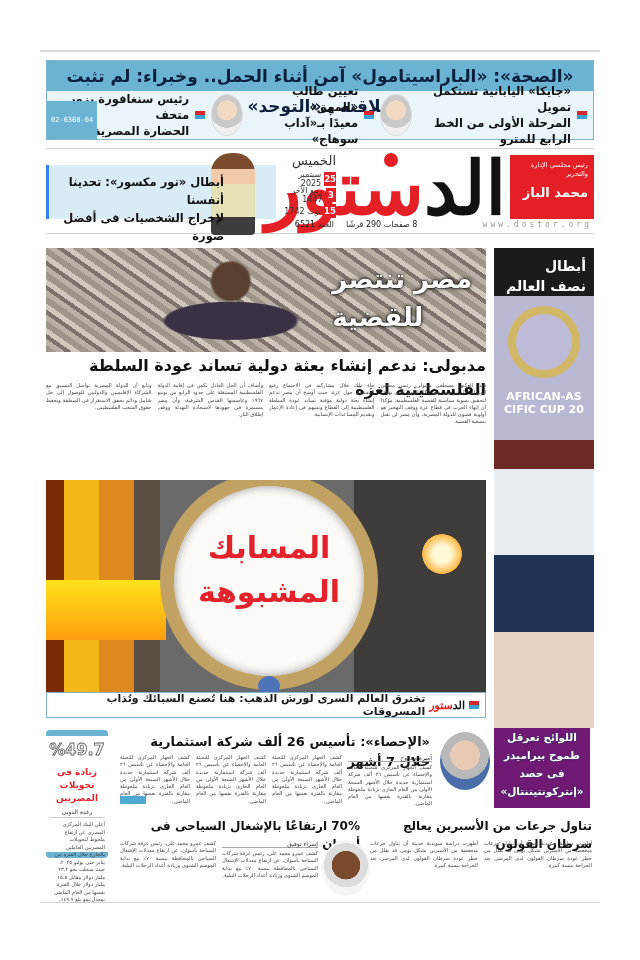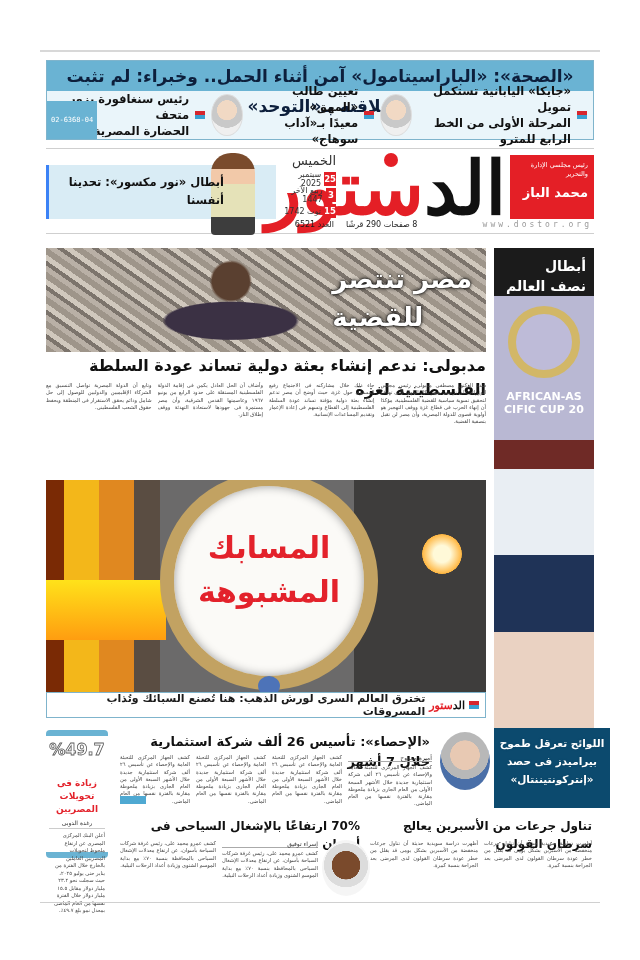--- a/index.html
+++ b/index.html
@@ -61,26 +61,26 @@
   .gold-caption { position: absolute; left: 6px; top: 640px; width: 440px; height: 26px; border: 1px solid #7fb4cc; direction: rtl; display: flex; align-items: center; gap: 4px; padding: 0 6px; font-weight: bold; font-size: 11px; }
   .mini-logo { color: #111; font-family: "DejaVu Serif", serif; }
   .mini-logo .red { color: #e41f26; }
 
   
   .sports { position: absolute; left: 454px; top: 196px; width: 100px; height: 480px; background:
       linear-gradient(180deg, #1b1b1b 0 10%, #b9b8d3 10% 40%, #6f2a26 40% 46%, #e9eef3 46% 64%, #1f3357 64% 80%, #ead2c2 80% 100%); overflow: hidden; }
   .sports-title { position: absolute; right: 8px; top: 8px; direction: rtl; text-align: right; color: #fff; font-weight: bold; font-size: 14px; line-height: 20px; }
   .cup-logo { position: absolute; left: 14px; top: 58px; width: 72px; height: 72px; border-radius: 50%; border: 8px solid #d2b767; background: #bebbd8; }
   .cup-text { position: absolute; left: 0; top: 142px; width: 100%; color: #fff; font-weight: bold; font-size: 11px; line-height: 13px; text-align: center; }
-  .sports-caption { position: absolute; left: 454px; top: 676px; width: 116px; height: 80px; background: #0c4a6e; direction: rtl; text-align: center; color: #fff; font-weight: bold; font-size: 10.5px; line-height: 18px; padding-top: 6px; text-shadow: 0 0 2px #0f4462; }
+  .sports-caption { position: absolute; left: 454px; top: 676px; width: 96px; height: 80px; background: #701a75; direction: rtl; text-align: center; color: #fff; font-weight: bold; font-size: 10.5px; line-height: 18px; text-shadow: 0 0 2px #0f4462; }
 
   
   .stats-card { position: absolute; left: 6px; top: 678px; width: 62px; height: 128px; border-top: 6px solid #6ab3d3; border-bottom: 6px solid #6ab3d3; border-radius: 4px; direction: rtl; text-align: right; padding: 4px 3px; }
   .stats-big { font-size: 16px; font-weight: bold; color: #fff; -webkit-text-stroke: 0.8px #5a5a5a; text-align: center; }
-  .stats-sub { color: #e3222b; font-weight: bold; font-size: 9px; line-height: 13px; text-align: center; margin-top: 18px; }
+  .stats-sub { color: #e3222b; font-weight: bold; font-size: 9px; line-height: 13px; text-align: center; margin-top: 7px; }
   .stats-author { font-size: 6px; color: #333; text-align: center; margin: 3px 0; border-bottom: 1px solid #ccc; padding-bottom: 2px; }
   .stats-body { font-size: 5.2px; line-height: 7.5px; color: #444; }
 
   .art-title { position: absolute; direction: rtl; text-align: right; font-weight: bold; color: #111; }
   .art-cols { position: absolute; display: flex; flex-direction: row-reverse; gap: 6px; }
   .author { font-size: 6px; color: #333; border-bottom: 1px solid #aaa; margin-bottom: 2px; direction: rtl; text-align: right; }
   .portrait { position: absolute; border-radius: 50%; }
   .tag-blue { position: absolute; height: 8px; width: 26px; background: #4fa9d2; color: #fff; font-size: 5px; text-align: center; line-height: 8px; }
 
   .bottom-rule { position: absolute; left: 0; top: 850px; width: 560px; height: 1px; background: #d0d0d0; }
@@ -144,20 +144,21 @@
           <span class="date-num">15</span>
           <span>توت 1742</span>
         </div>
     </div>
     <div class="issue">العدد 6521</div>
 
     <div class="feature-box">
       <div class="feature-portrait"></div>
       <div class="feature-text">
         <div>أبطال «نور مكسور»: تحدينا أنفسنا</div>
+        <div>لإخراج الشخصيات فى أفضل صورة</div>
       </div>
     </div>
   </div>
 
   <div class="lead-img">
     <div class="lead-overlay">
       <div>مصر تنتصر</div>
       <div>للقضية</div>
     </div>
   </div>

